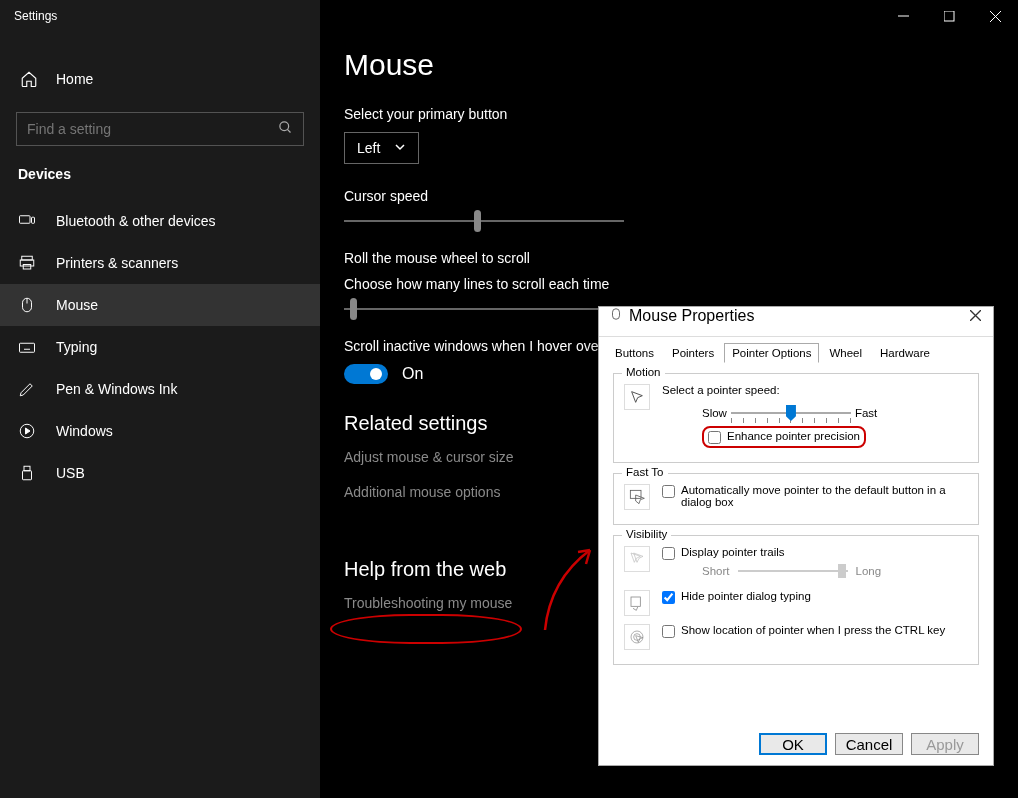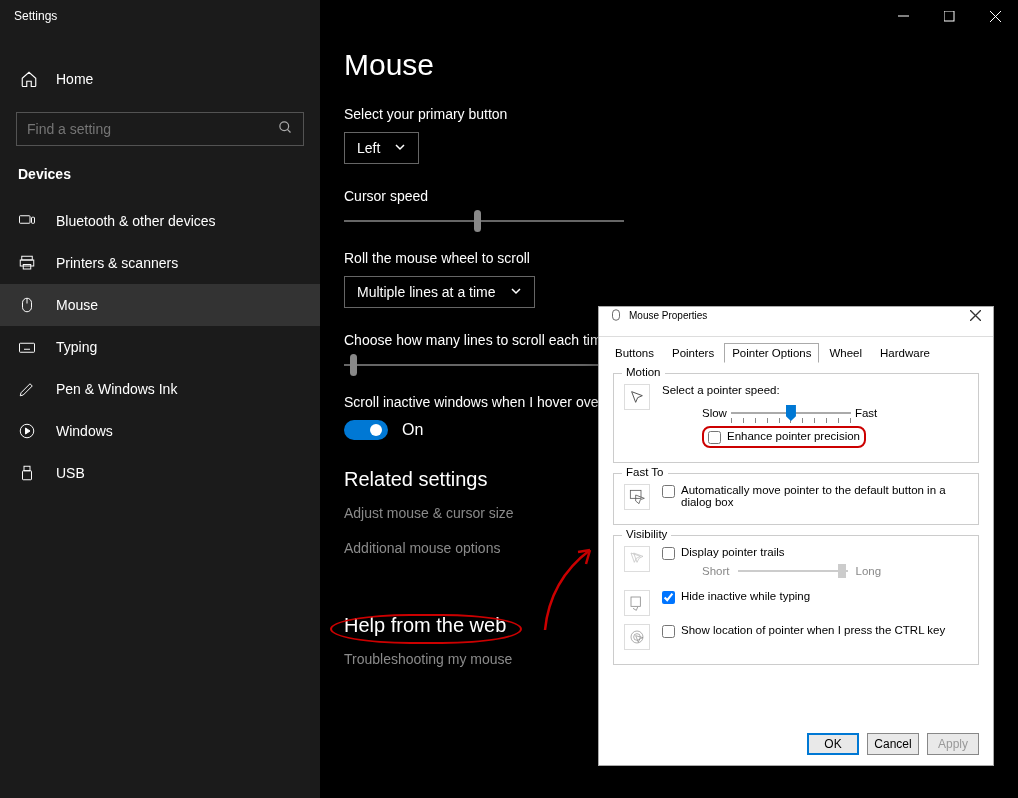--- a/index.html
+++ b/index.html
@@ -36,21 +36,21 @@
 .toggle-knob { position: absolute; width: 12px; height: 12px; background: #fff; border-radius: 50%; top: 4px; left: 26px; }
 h2 { font-size: 20px; font-weight: 400; margin: 18px 0 14px 0; }
 .link { font-size: 14px; color: #8a8a8a; margin-bottom: 18px; cursor: pointer; }
 
 
 .anno-circle { position: absolute; border: 2px solid #c00; border-radius: 50%; pointer-events: none; }
 .anno-arrow { position: absolute; pointer-events: none; }
 
 
 .dialog { position: absolute; left: 598px; top: 306px; width: 396px; height: 460px; background: #fff; color: #000; border: 1px solid #aaa; box-shadow: 0 4px 18px rgba(0,0,0,0.4); }
-.dlg-title { height: 30px; display: flex; align-items: center; justify-content: space-between; padding: 0 8px 12px 10px; font-size: 10px; border-bottom: 1px solid #ddd; }
+.dlg-title { height: 30px; display: flex; align-items: center; justify-content: space-between; padding: 0 8px 12px 10px; font-size: 16px; border-bottom: 1px solid #ddd; }
 .dlg-close { width: 20px; height: 20px; cursor: pointer; display:flex; align-items:center; justify-content:center; }
 .tabs { display: flex; padding: 6px 8px 0 8px; font-size: 11.5px; gap: 2px; }
 .tab { padding: 3px 7px; cursor: pointer; border: 1px solid transparent; }
 .tab.active { border: 1px solid #aaa; border-bottom: 1px solid #fff; background: #fff; position: relative; }
 .tab-underline { border-bottom: 2px solid #c00; }
 .dlg-body { padding: 10px 14px; font-size: 11.5px; }
 .group { border: 1px solid #ccc; padding: 10px 10px 14px 10px; margin-bottom: 10px; position: relative; }
 .group-title { position: absolute; top: -8px; left: 8px; background: #fff; padding: 0 4px; font-size: 11.5px; }
 .group-row { display: flex; align-items: flex-start; gap: 12px; }
 .pointer-icon { width: 26px; height: 26px; flex-shrink: 0; border:1px solid #ddd; display:flex; align-items:center; justify-content:center; }
@@ -60,21 +60,21 @@
 .speed-thumb { position: absolute; width: 10px; height: 16px; background: #0078d4; top: 1px; left: 55px; clip-path: polygon(0 0, 100% 0, 100% 70%, 50% 100%, 0 70%); }
 .speed-ticks { position: absolute; top: 14px; left: 0; right: 0; height: 5px; display:flex; justify-content: space-between; }
 .speed-ticks span { width:1px; height:5px; background:#888; }
 .chk { display: flex; align-items: flex-start; gap: 6px; font-size: 11.5px; margin-left: 40px; }
 .chk input { margin-top: 1px; }
 .vis-slider-row { display:flex; align-items:center; gap:8px; margin: 4px 0 6px 40px; font-size:11.5px; color:#888; }
 .vis-slider { width: 110px; height: 14px; position: relative; }
 .vis-track { position:absolute; top:6px; left:0; right:0; height:2px; background:#ccc; }
 .vis-thumb { position:absolute; width:8px; height:14px; background:#ccc; top:0; left:100px; }
 .dlg-buttons { position: absolute; bottom: 10px; right: 14px; display: flex; gap: 8px; }
-.btn { width: 52px; height: 22px; font-size: 12px; border: 1px solid #888; background: #e9e9e9; cursor: pointer; text-align: center; }
+.btn { width: 68px; height: 22px; font-size: 15px; border: 1px solid #888; background: #e9e9e9; cursor: pointer; text-align: center; }
 .btn.primary { border: 2px solid #0078d4; }
 .btn.disabled { color: #999; }
 .red-box { border: 2px solid #c00; border-radius: 8px; padding: 2px 4px; }
 </style>
 </head>
 <body>
 
 <div class="sidebar">
   <div class="titlebar">Settings</div>
 
@@ -196,26 +196,20 @@
             <path d="M2 4l4 4 4-4"></path>
           </svg></span>
     </div>
 
     <div class="section-label">Cursor speed</div>
     <div class="slider-track">
       <div class="slider-thumb" style="left:130px"></div>
     </div>
 
     <div class="section-label">Roll the mouse wheel to scroll</div>
-    <div class="dropdown wide">
-      <span>Multiple lines at a time</span>
-      <span><svg width="12" height="12" fill="none" stroke="#fff" stroke-width="1.5">
-            <path d="M2 4l4 4 4-4"></path>
-          </svg></span>
-    </div>
 
     <div class="section-label">Choose how many lines to scroll each time</div>
     <div class="slider-track2">
       <div class="slider-thumb" style="left:6px"></div>
     </div>
 
     <div class="section-label">Scroll inactive windows when I hover over them</div>
     <div class="toggle">
       <div class="toggle-switch on">
         <div class="toggle-knob"></div>
@@ -350,21 +344,21 @@
 
       <div class="group-row" style="margin-bottom:8px">
         <div class="pointer-icon">
             <svg width="16" height="16" viewBox="0 0 24 24" fill="none" stroke="#888" stroke-width="1.2">
               <rect x="3" y="3" width="14" height="14"></rect>
               <path d="M6 20l5 3 2-5"></path>
             </svg>
           </div>
         <div class="chk" style="margin-left:0">
           <input type="checkbox" checked="" style="">
-          <span>Hide inactive while typing</span>
+          <span>Hide pointer dialog typing</span>
         </div>
       </div>
 
       <div class="group-row">
         <div class="pointer-icon">
             <svg width="16" height="16" viewBox="0 0 24 24" fill="none" stroke="#888" stroke-width="1">
               <circle cx="12" cy="12" r="9"></circle>
               <circle cx="12" cy="12" r="5"></circle>
               <path d="M10 10l4 10 2-5 5-2-11-3z"></path>
             </svg>

